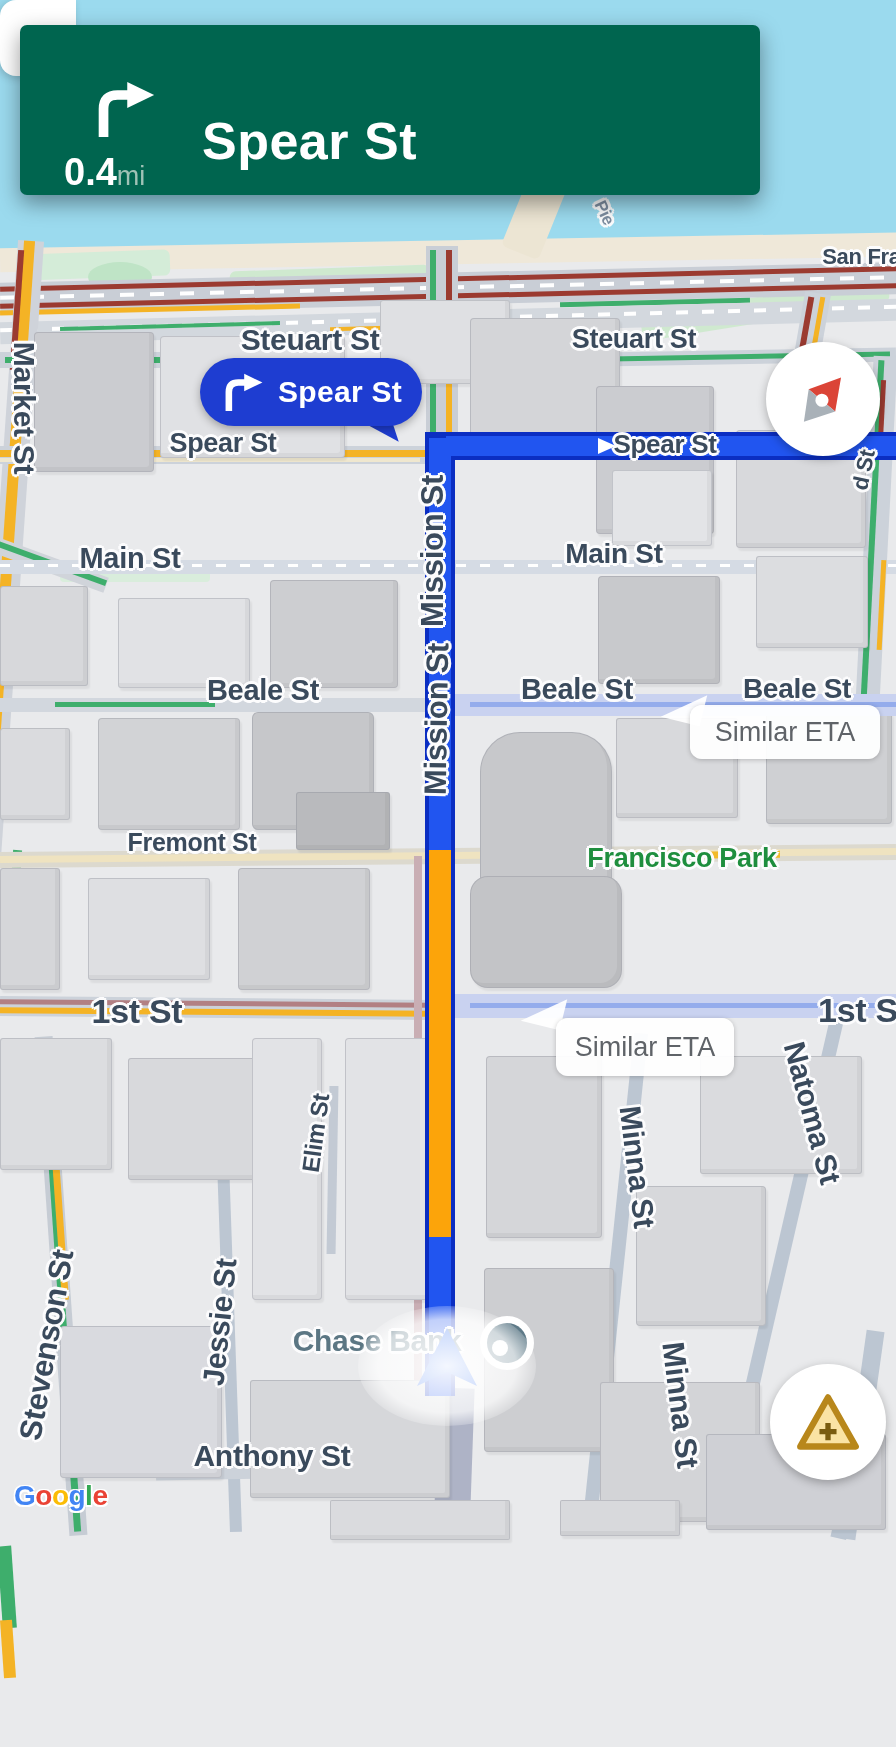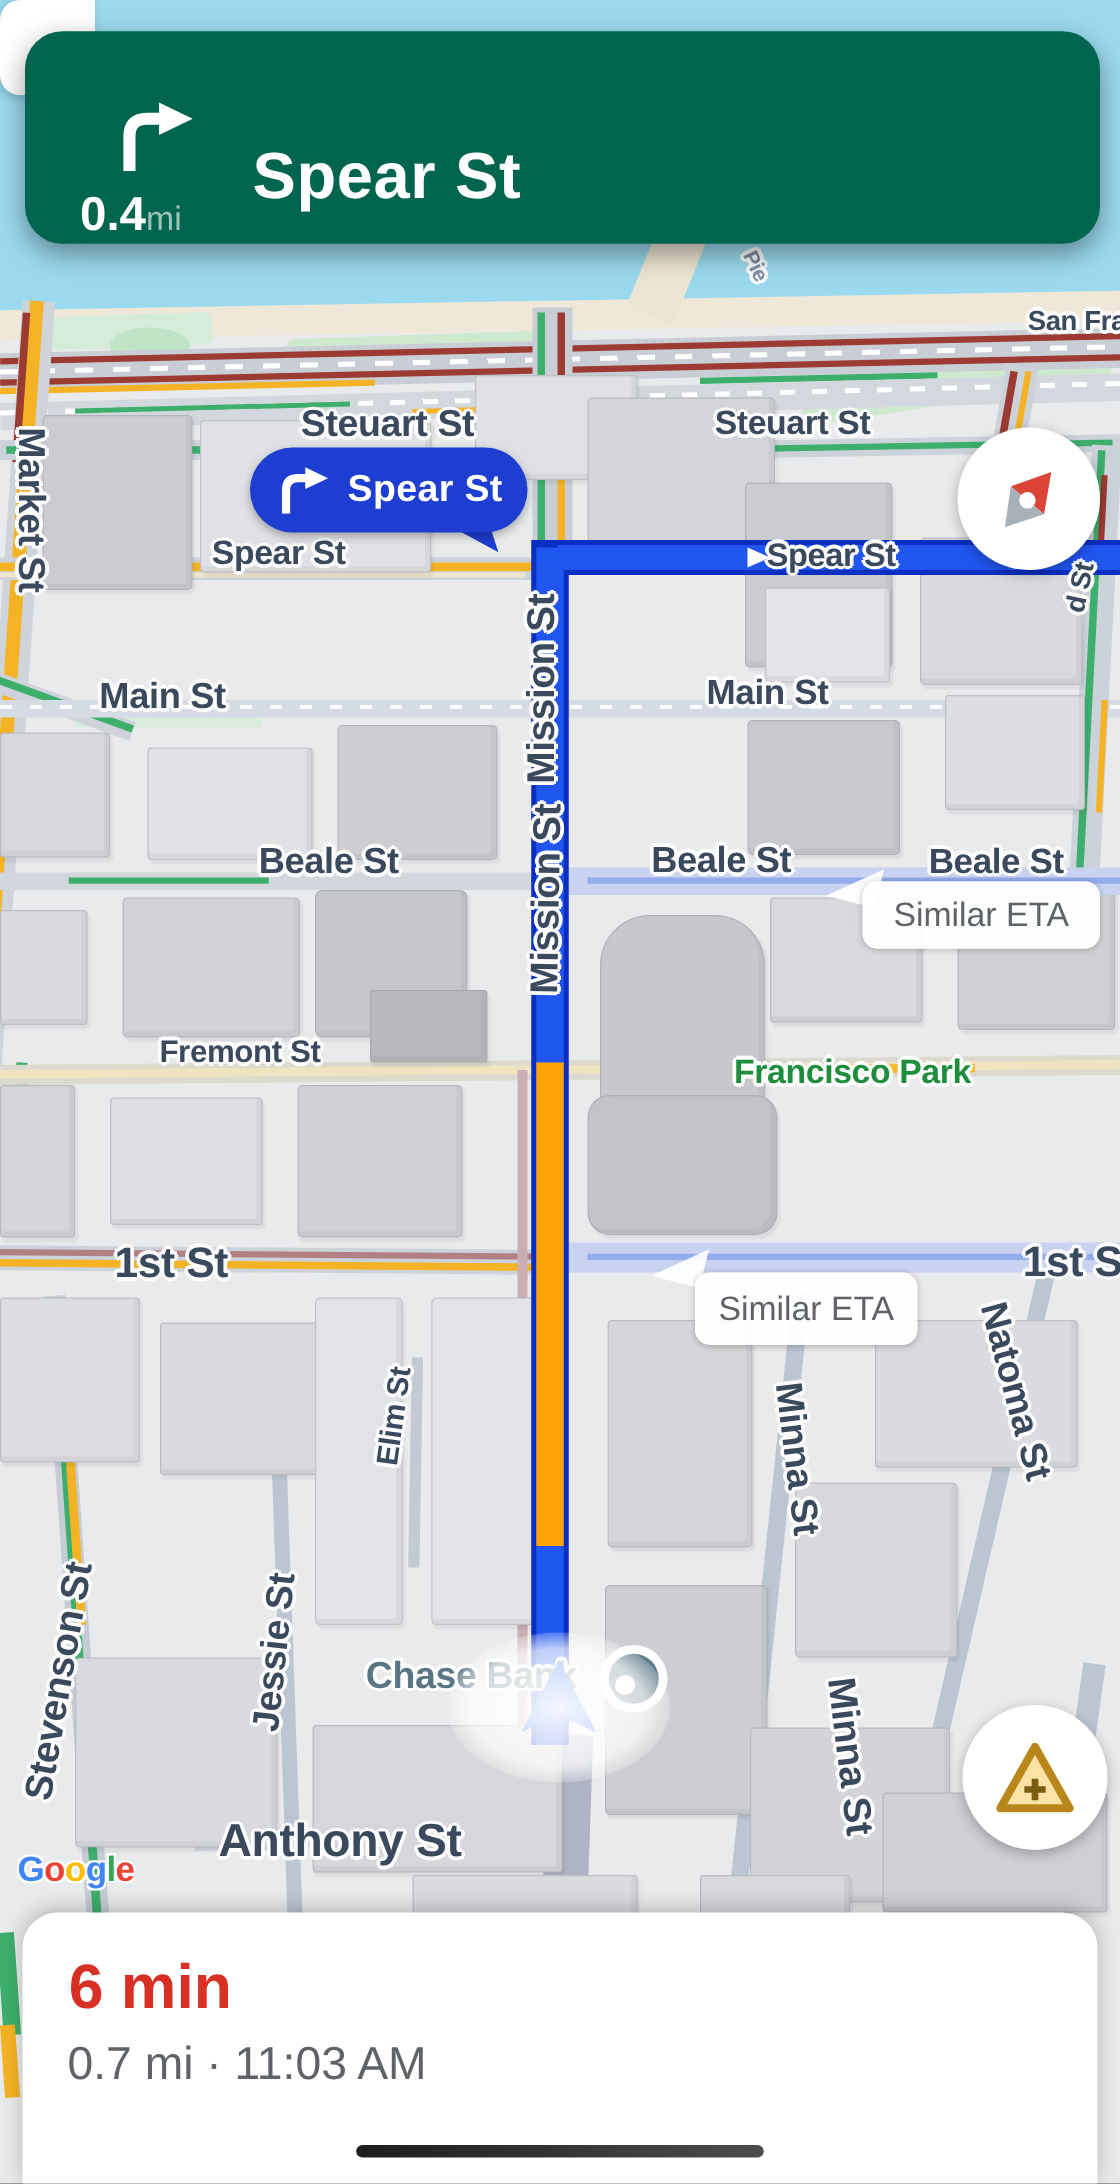--- a/index.html
+++ b/index.html
@@ -11,21 +11,21 @@
   #water-layer,#roads-layer,#buildings-layer,#route-layer,#labels-layer,#ui-layer{position:absolute;inset:0;}
   #water-layer{z-index:1}#roads-layer{z-index:2}#buildings-layer{z-index:3}
   #route-layer{z-index:4}#labels-layer{z-index:5}#ui-layer{z-index:6}
   .bldg{position:absolute;border:1px solid rgba(140,143,152,.38);
         box-shadow:inset -4px -4px 0 rgba(0,0,0,.045), 2px 3px 2px rgba(0,0,0,.06);}
   .strip{position:absolute;}
   .slabel{position:absolute;font-weight:bold;color:#3A4A5C;white-space:nowrap;letter-spacing:-.3px;
           text-shadow:-2px -2px 0 #FCFCFD,2px -2px 0 #FCFCFD,-2px 2px 0 #FCFCFD,2px 2px 0 #FCFCFD,
                       0 -3px 0 #FCFCFD,0 3px 0 #FCFCFD,-3px 0 0 #FCFCFD,3px 0 0 #FCFCFD;}
   
-  #nav-banner{left:20px;top:25px;width:860px;height:170px;background:#00654F;border-radius:30px;
+  #nav-banner{left:20px;top:25px;width:740px;height:170px;background:#00654F;border-radius:7px;
               box-shadow:0 8px 22px rgba(0,0,0,.4);z-index:8;}
   #banner-instruction{left:182px;top:86px;font-size:52px;color:#fff;font-weight:bold;letter-spacing:.5px;}
   #banner-distance{left:44px;top:126px;font-size:38px;color:#fff;font-weight:bold;}
   #banner-distance .unit{font-size:27px;color:#9FC2B6;font-weight:normal;}
   
   #turn-callout{left:200px;top:358px;width:222px;height:68px;background:#1E3DD1;border-radius:34px;
                 z-index:6;display:flex;align-items:center;box-shadow:0 3px 8px rgba(0,0,0,.3);}
   #turn-callout .txt{color:#fff;font-size:30px;font-weight:bold;margin-left:14px;letter-spacing:.3px;}
   #turn-callout-tail{left:360px;top:412px;width:0;height:0;border-top:36px solid #1E3DD1;
                      border-left:34px solid transparent;transform:rotate(-18deg);z-index:6;}
@@ -201,21 +201,21 @@
       <div class="slabel" style="left: 682px; top: 858px; font-size: 27px; color: rgb(30, 142, 62); transform: translate(-50%, -50%) rotate(0deg);">Francisco Park</div>
       <div class="slabel" style="left: 137px; top: 1011px; font-size: 34px; transform: translate(-50%, -50%) rotate(0deg);">1st St</div>
       <div class="slabel" style="left: 858px; top: 1010px; font-size: 34px; transform: translate(-50%, -50%) rotate(0deg);">1st S</div>
       <div class="slabel" style="left: 812px; top: 1113px; font-size: 30px; transform: translate(-50%, -50%) rotate(75deg);">Natoma St</div>
       <div class="slabel" style="left: 316px; top: 1133px; font-size: 24px; transform: translate(-50%, -50%) rotate(-82deg);">Elim St</div>
       <div class="slabel" style="left: 637px; top: 1167px; font-size: 30px; transform: translate(-50%, -50%) rotate(83deg);">Minna St</div>
       <div class="slabel" style="left: 680px; top: 1405px; font-size: 31px; transform: translate(-50%, -50%) rotate(83deg);">Minna St</div>
       <div class="slabel" style="left: 47px; top: 1345px; font-size: 31px; transform: translate(-50%, -50%) rotate(-80deg);">Stevenson St</div>
       <div class="slabel" style="left: 220px; top: 1322px; font-size: 30px; transform: translate(-50%, -50%) rotate(-84deg);">Jessie St</div>
       <div class="slabel" style="left: 377px; top: 1341px; font-size: 30px; color: rgb(91, 118, 131); transform: translate(-50%, -50%) rotate(0deg);">Chase Bank</div>
-      <div class="slabel" style="left: 272px; top: 1456px; font-size: 37px; transform: translate(-50%, -50%) rotate(0deg); margin-top: 17px;">Anthony St</div>
+      <div class="slabel" style="left: 272px; top: 1456px; font-size: 30px; transform: translate(-50%, -50%) rotate(0deg);">Anthony St</div>
     </div>
 
   <div id="ui-layer">
 
     <div class="abs" id="turn-callout-tail"></div>
     <div class="abs" id="turn-callout">
       <svg width="44" height="38" viewBox="0 0 60 52" style="margin-left:20px">
         <path d="M12 52 V26 Q12 13 25 13 H36" stroke="#fff" stroke-width="9" fill="none"></path>
         <path d="M33 1 L58 13 L33 25 Z" fill="#fff"></path>
       </svg>
@@ -266,18 +266,13 @@
     <svg class="abs" style="left:70px;top:56px" width="68" height="56" viewBox="0 0 60 52">
       <path d="M11 52 V26 Q11 13 24 13 H36" stroke="#fff" stroke-width="9" fill="none"></path>
       <path d="M33 1 L58 13 L33 25 Z" fill="#fff"></path>
     </svg>
     <div class="abs" id="banner-distance">
       <span>0.4</span><span class="unit">mi</span>
     </div>
     <div class="abs" id="banner-instruction">Spear St</div>
   </div>
 
-  <div class="abs" id="bottom-panel">
-    <div class="abs" id="eta-text">6 min</div>
-    <div class="abs" id="eta-details">0.7 mi · 11:03 AM</div>
-    <div class="abs" id="home-indicator"></div>
-  </div>
 </div>
 
 </body></html>

